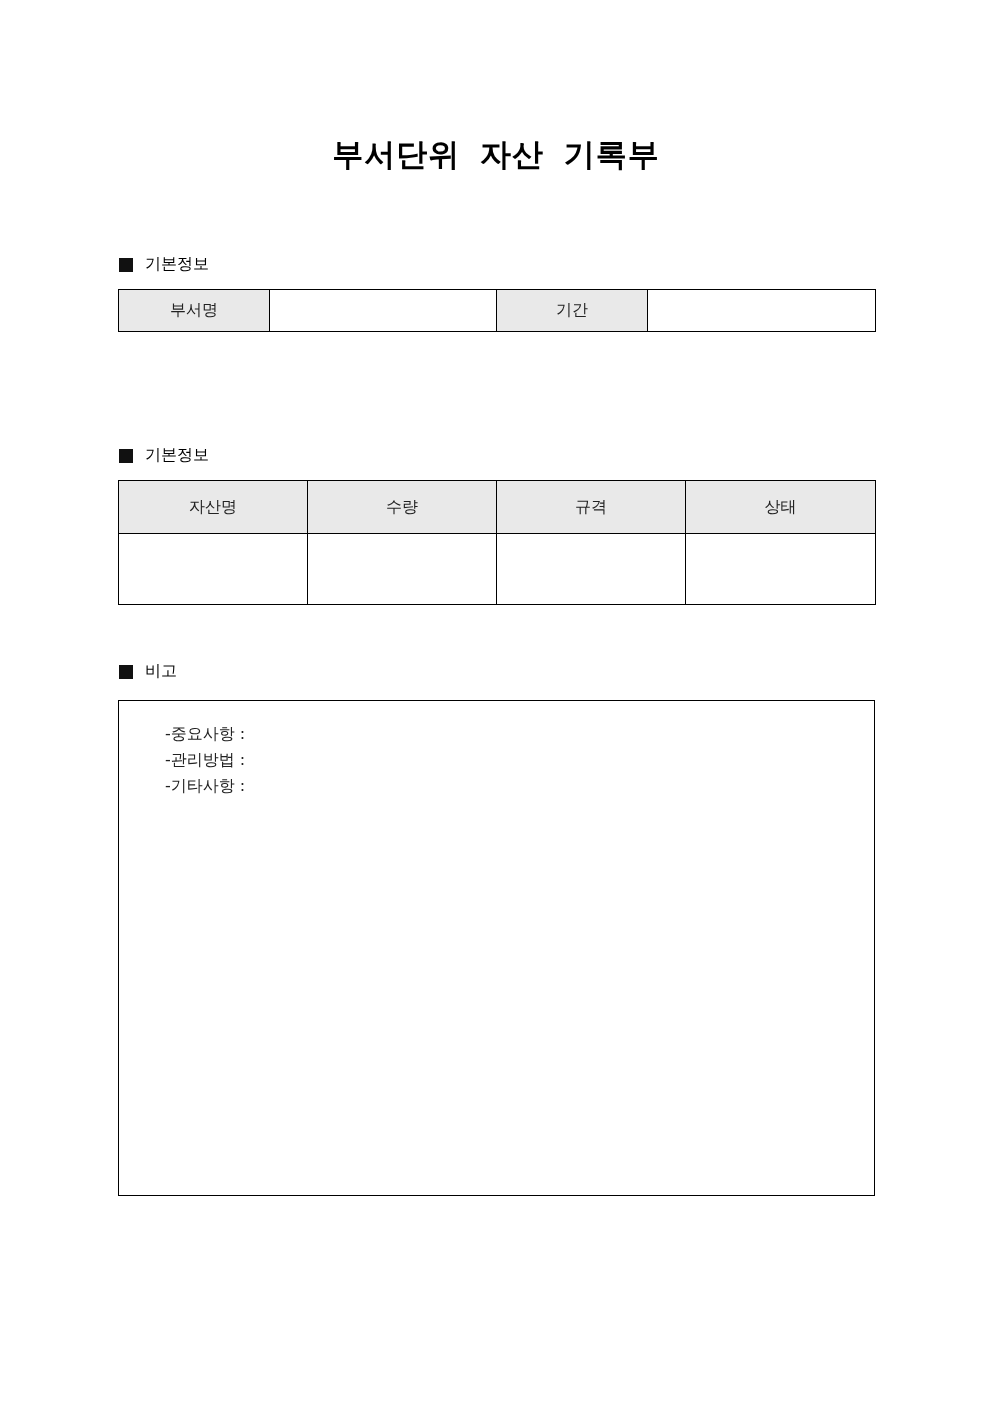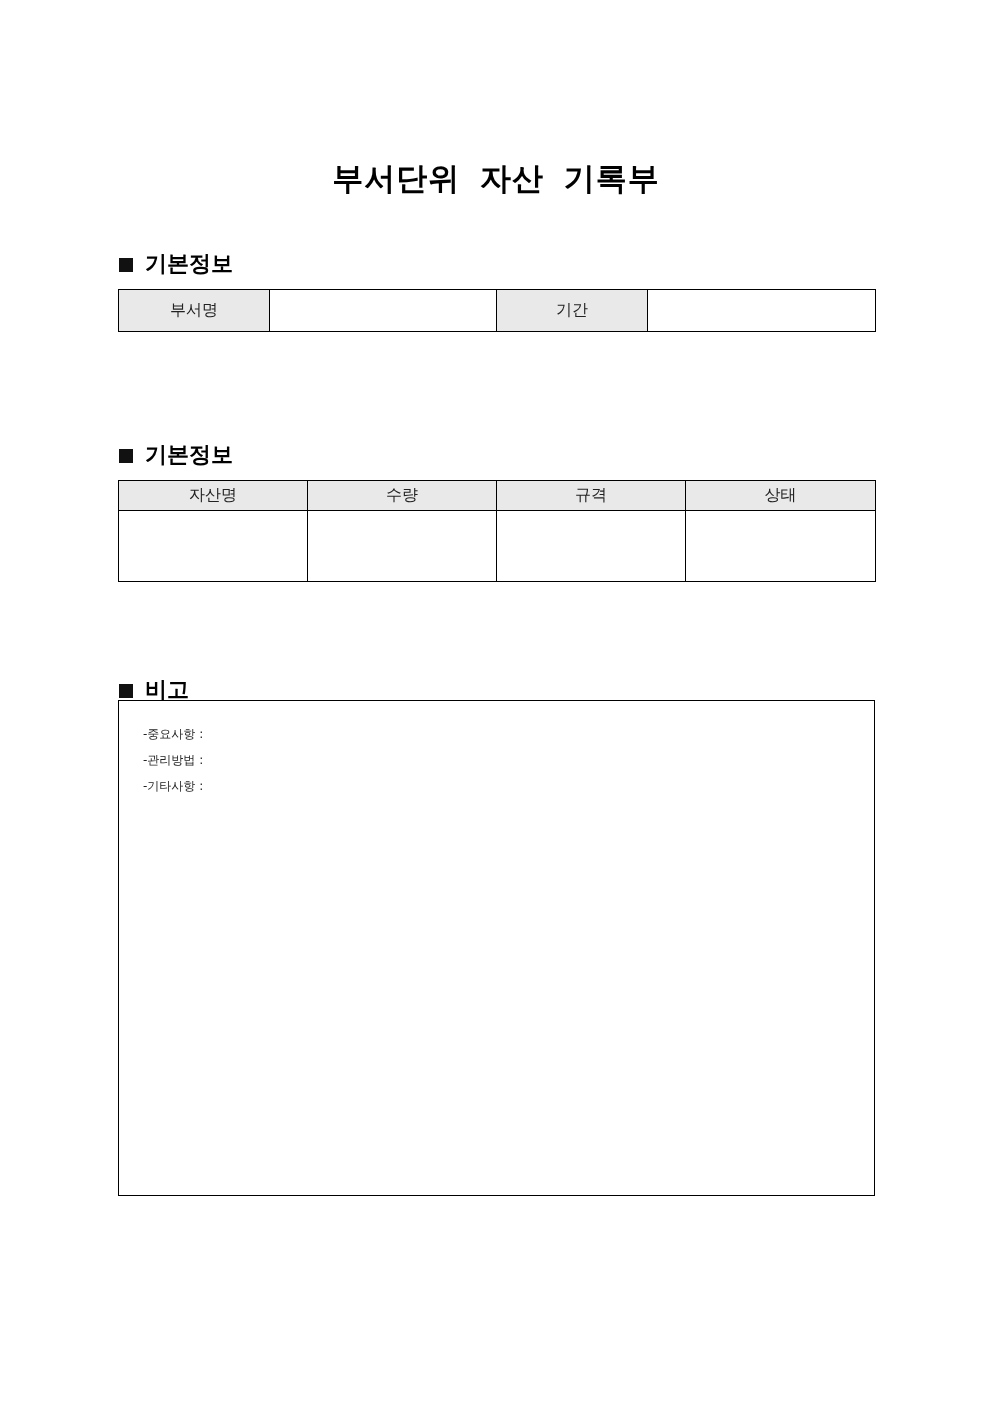--- a/index.html
+++ b/index.html
@@ -2,51 +2,51 @@
 <html><head>
   <meta charset="utf-8">
   <style>
     html, body { margin: 0; padding: 0; background: #ffffff; }
     body {
       width: 992px; height: 1403px; position: relative; overflow: hidden;
       font-family: "DejaVu Sans", "Liberation Sans", sans-serif; color: #000;
     }
     .title {
       position: absolute; left: 0; top: 134px; width: 992px; text-align: center;
-      font-size: 31px; font-weight: bold; letter-spacing: 1px; word-spacing: 8px; margin-top: 24px;
+      font-size: 31px; font-weight: bold; letter-spacing: 1px; word-spacing: 8px;
     }
     .section-heading {
       position: absolute; left: 119px; height: 24px; display: flex; align-items: center;
-      font-size: 22px; font-weight: bold;
+      font-size: 16px; font-weight: normal;
     }
     .section-heading .bullet {
       display: inline-block; width: 14px; height: 14px; background: #111;
       margin-right: 12px; margin-top: 2px;
     }
     table.grid {
       position: absolute; border-collapse: collapse; table-layout: fixed;
       left: 118px; width: 757px;
     }
     table.grid td, table.grid th {
       border: 1.5px solid #000; padding: 0; text-align: center; vertical-align: middle;
       font-size: 16px; font-weight: normal; color: #222;
     }
     table.grid .label { background: #e9e9e9; }
     table.grid .value { background: #fff; }
     #basic-table { top: 289px; }
     #basic-table tr { height: 42px; }
     #asset-table { top: 480px; }
-    #asset-table tr.head { height: 30px; }
+    #asset-table tr.head { height: 53px; }
     #asset-table tr.body { height: 71px; }
     .remarks-box {
       position: absolute; left: 118px; top: 700px; width: 755px; height: 494px;
       border: 1.5px solid #000; background: #fff;
     }
     .remarks-lines { position: absolute; left: 24px; top: 20px; }
-    .remarks-line { font-size: 12px; line-height: 26px; color: #222; }
+    .remarks-line { font-size: 16px; line-height: 26px; color: #222; margin-left: 22px; }
   </style>
 </head>
 <body>
 
 <div class="title">부서단위 자산 기록부</div>
 
 <div class="section-heading" style="top:252px;">
   <span class="bullet"></span>
   <span>기본정보</span>
 </div>
@@ -89,21 +89,21 @@
   </tr>
   <tr class="body">
     <td class="value"></td>
     <td class="value"></td>
     <td class="value"></td>
     <td class="value"></td>
   </tr>
 </tbody>
   </table>
 
-<div class="section-heading" style="top:678px;">
+<div class="section-heading" style="top:659px;">
   <span class="bullet"></span>
   <span>비고</span>
 </div>
 
 <div class="remarks-box">
   <div class="remarks-lines">
     <div class="remarks-line">-중요사항 :</div>
     <div class="remarks-line">-관리방법 :</div>
     <div class="remarks-line">-기타사항 :</div>
   </div>

